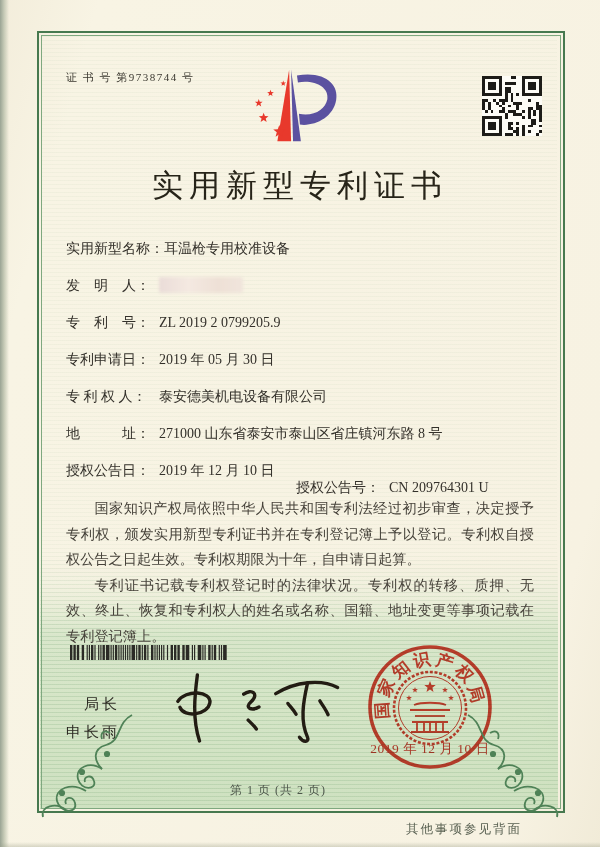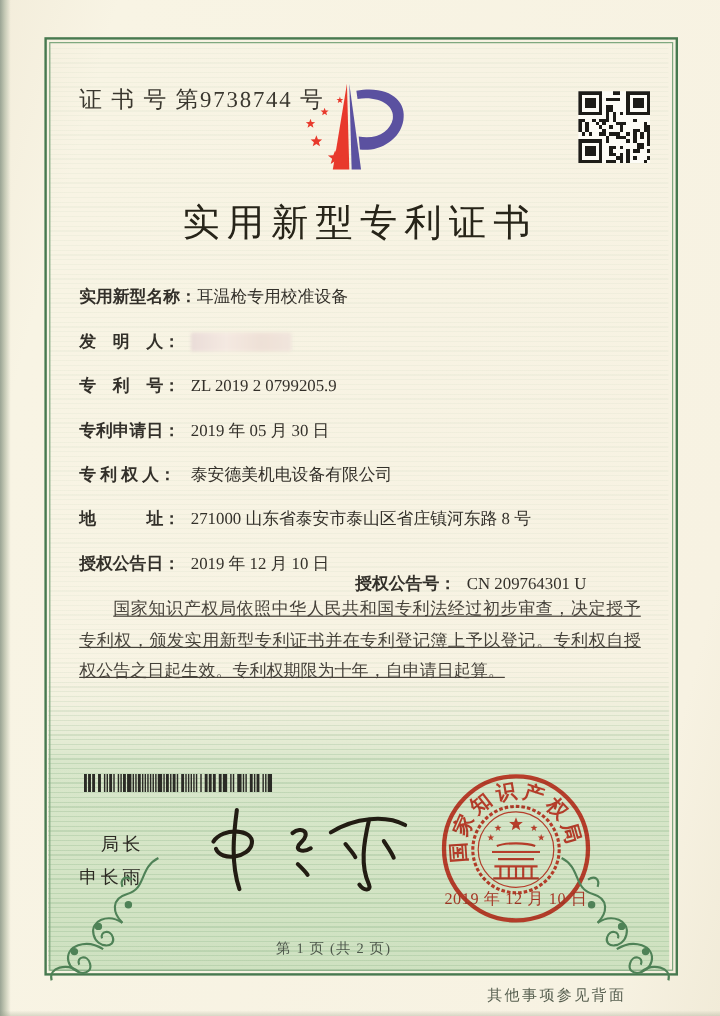--- a/index.html
+++ b/index.html
@@ -19,38 +19,38 @@
 
   .texture{position:absolute;left:41px;top:35px;width:516px;height:770px;z-index:0;
         background:repeating-linear-gradient(0deg,rgba(140,175,140,.07) 0 1px,transparent 1px 4px);}
   .greenzone{position:absolute;left:40px;top:548px;width:518px;height:261px;z-index:1;
         background:
           repeating-linear-gradient(0deg,rgba(110,160,110,.20) 0 1px,transparent 1px 4px),
           linear-gradient(180deg,rgba(206,226,194,0) 0,rgba(206,226,194,.75) 90px,rgba(199,222,186,.85) 100%);
         -webkit-mask:linear-gradient(180deg,transparent 0,#000 85px);
         mask:linear-gradient(180deg,transparent 0,#000 85px);}
 
-  .cert-no{position:absolute;left:66px;top:70px;font-size:19px;letter-spacing:1.5px;color:#3a372f;z-index:3;}
+  .cert-no{position:absolute;left:66px;top:70px;font-size:11px;letter-spacing:1.5px;color:#3a372f;z-index:3;}
   .logo{position:absolute;left:246px;top:66px;width:98px;height:80px;z-index:3;}
   .qr{position:absolute;left:482px;top:76px;width:60px;height:60px;z-index:3;}
   .qr svg{display:block;}
   .title{position:absolute;left:0;top:165px;width:600px;text-align:center;
         font-size:31px;letter-spacing:6px;color:#272419;z-index:3;}
 
   .fields{position:absolute;left:66px;top:241px;width:482px;z-index:3;font-size:14px;}
   .frow{display:flex;height:15px;line-height:15px;margin-bottom:22px;position:relative;white-space:nowrap;}
-  .flabel{flex:0 0 93px;color:#33302a;font-weight:bold;}
+  .flabel{flex:0 0 93px;color:#33302a;}
   .fvalue{color:#33302a;}
   .fpair2{position:absolute;left:230px;top:17px;display:flex;}
   .redact{display:inline-block;width:84px;height:16px;margin-top:-1px;border-radius:2px;
         background:linear-gradient(90deg,#eadcd8,#f4e9e1 35%,#eee0d6 70%,#f0e5dc);filter:blur(1.5px);}
 
   .paras{position:absolute;left:66px;top:496px;width:468px;z-index:3;
         font-size:14.2px;line-height:25.5px;color:#46423a;text-align:justify;}
-  .paras p{margin:0;text-indent:2em;text-decoration:underline;}
+  .paras p{margin:0;text-indent:2em;}
 
   .barcode{position:absolute;left:69px;top:645px;width:158px;height:15px;z-index:3;}
   .officer{position:absolute;left:66px;top:690px;z-index:3;font-size:15px;line-height:28px;letter-spacing:3px;color:#2c2a23;text-align:right;}
   .signature{position:absolute;left:158px;top:664px;width:195px;height:92px;z-index:4;transform:rotate(-1deg);}
 
   .seal{position:absolute;left:364px;top:641px;width:132px;height:132px;z-index:4;
         mix-blend-mode:multiply;opacity:.95;}
   .seal svg{position:absolute;left:0;top:0;}
   .seal-date{position:absolute;left:0;top:99px;width:100%;text-align:center;
         font-size:13.5px;letter-spacing:.5px;color:#cc3427;z-index:2;}
@@ -325,20 +325,21 @@
       <span class="fvalue">2019 年 12 月 10 日</span>
       <span class="fpair2">
         <span class="flabel">授权公告号：</span>
         <span class="fvalue">CN 209764301 U</span>
       </span>
     </div>
   </div>
 
   <div class="paras">
     <p>国家知识产权局依照中华人民共和国专利法经过初步审查，决定授予专利权，颁发实用新型专利证书并在专利登记簿上予以登记。专利权自授权公告之日起生效。专利权期限为十年，自申请日起算。</p>
+    <p>专利证书记载专利权登记时的法律状况。专利权的转移、质押、无效、终止、恢复和专利权人的姓名或名称、国籍、地址变更等事项记载在专利登记簿上。</p>
   </div>
 
   <div class="barcode">
     <svg width="158" height="15" viewBox="0 0 158 15">
       <g id="barcode-bars" fill="#2b2b26">
           <rect x="1.0" y="0" width="2.4" height="15"></rect>
           <rect x="4.4" y="0" width="2.4" height="15"></rect>
           <rect x="7.8" y="0" width="2.4" height="15"></rect>
           <rect x="12.7" y="0" width="2.4" height="15"></rect>
           <rect x="17.6" y="0" width="1.2" height="15"></rect>

